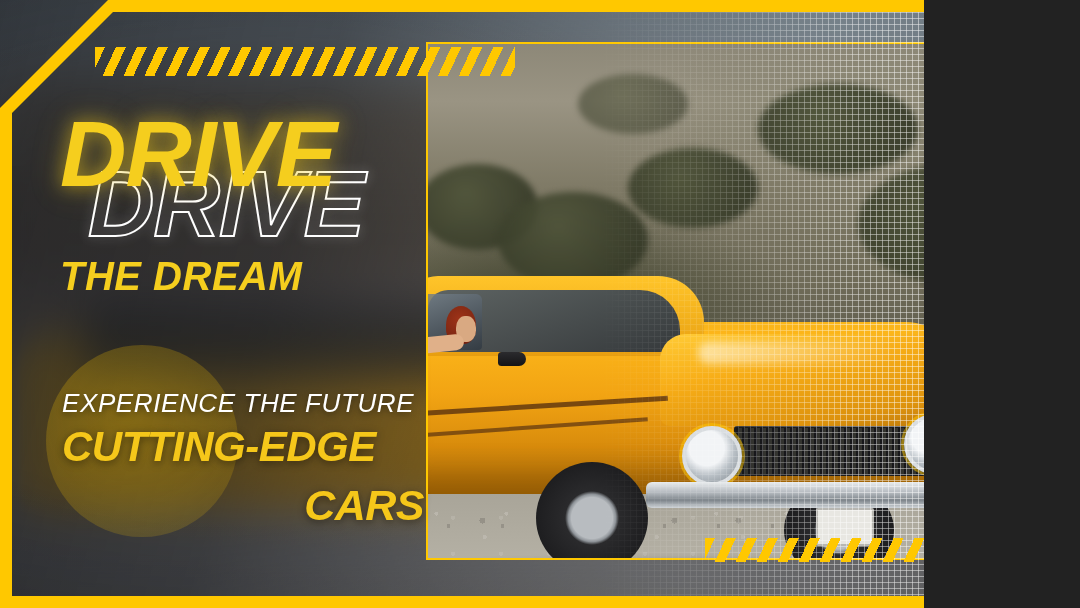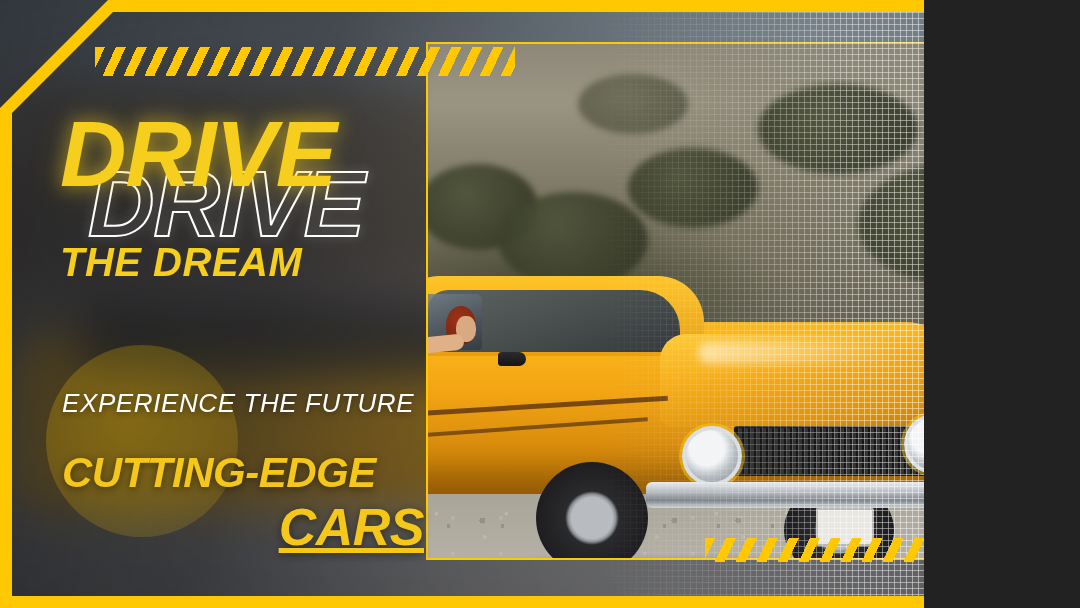--- a/index.html
+++ b/index.html
@@ -275,20 +275,21 @@
     z-index: 2;
   }
   .hl-outline {
     left: 28px; top: 50px;
     color: transparent;
     -webkit-text-stroke: 2px #ffffff;
     z-index: 1;
     filter: drop-shadow(0 0 6px rgba(255,255,255,.35));
   }
   .hl-sub {
+    margin-top: 14px;
     font-weight: 700;
     font-style: italic;
     font-size: 40px;
     letter-spacing: 0.5px;
     color: #F5CE1E;
     white-space: nowrap;
   }
 
   
   .glow-circle {
@@ -299,32 +300,31 @@
     background: radial-gradient(circle at 42% 38%, rgba(255,200,0,0.30), rgba(255,200,0,0.20) 60%, rgba(255,200,0,0.10) 100%);
     pointer-events: none;
   }
   .lower { position: absolute; left: 62px; top: 388px; width: 362px; }
   .lw-1 {
     font-weight: 400; font-style: italic; font-size: 26px;
     letter-spacing: 0.6px; color: #FFFFFF; white-space: nowrap;
     text-shadow: 0 2px 6px rgba(0,0,0,.45);
   }
   .lw-2 {
-    margin-top: 30px;
+    margin-top: 4px;
     font-weight: 700; font-style: italic; font-size: 42px;
     letter-spacing: -0.5px; color: #F5C71A; white-space: nowrap;
     text-shadow: 0 2px 8px rgba(0,0,0,.45);
   }
   .lw-3 {
-    margin-top: 0;
+    margin-top: 10px;
     text-align: right;
-    font-weight: 700; font-style: italic; font-size: 52px;
+    font-weight: 700; font-style: italic; font-size: 43px;
     letter-spacing: -0.5px; color: #F5C71A; white-space: nowrap;
     text-shadow: 0 2px 8px rgba(0,0,0,.45);
-    text-decoration: underline;
   }
 </style>
 </head>
 <body>
 
 <div id="stage">
 
   <div class="bg-photo">
     <div class="bg-sky"></div>
     <div class="bg-ground"></div>

